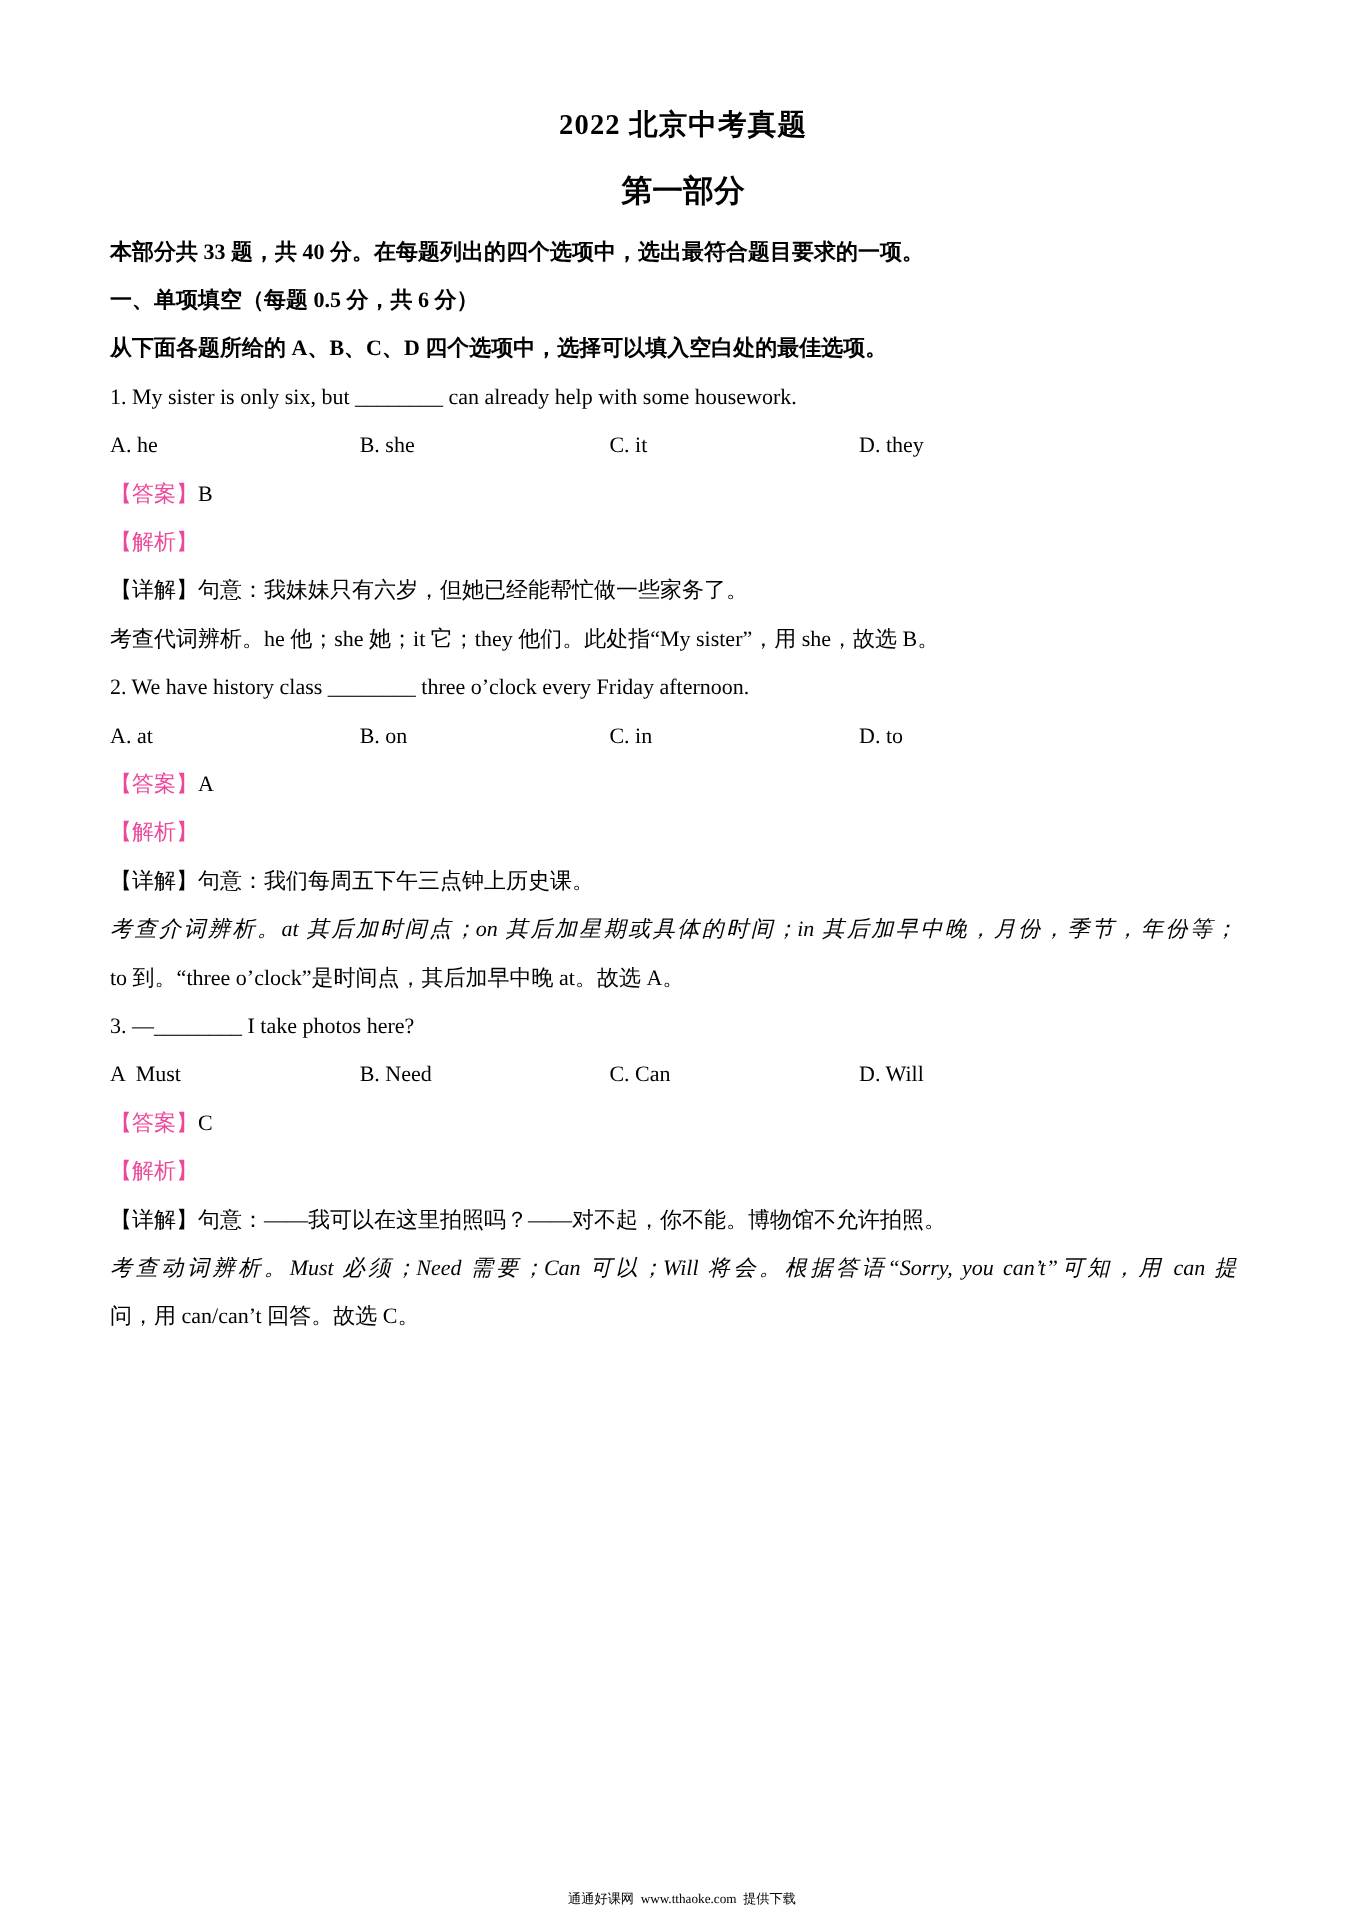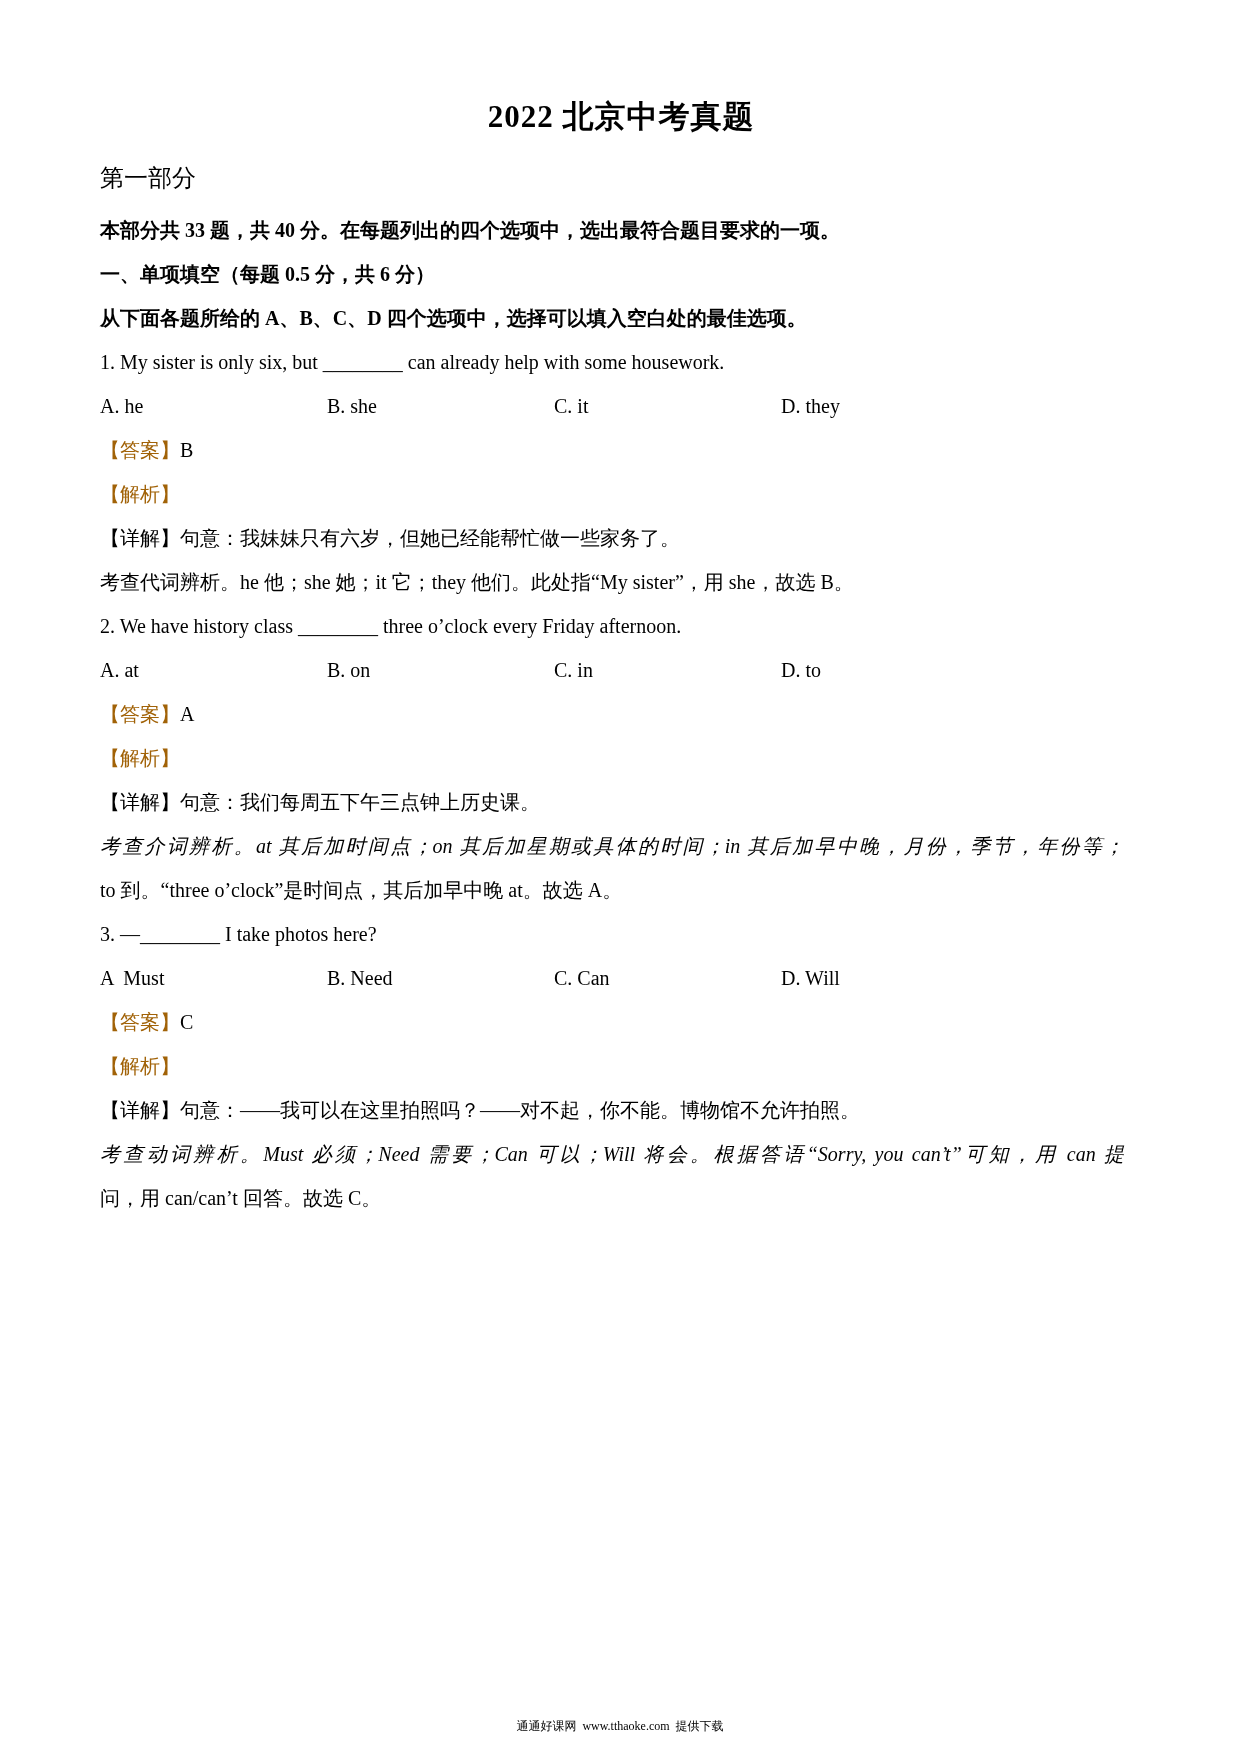--- a/index.html
+++ b/index.html
@@ -15,34 +15,35 @@
     color: #000000;
   }
   .content {
     position: absolute;
     left: 100px;
     top: 96px;
     width: 1042px;
   }
   .doc-title {
     text-align: center;
-    font-size: 31px;
+    font-size: 26px;
     font-weight: bold;
     margin: 0 0 24px 0;
     letter-spacing: 1px;
   }
   .doc-subtitle {
     text-align: center;
     font-size: 31px;
     font-weight: bold;
     margin: 0 0 58px 0;
   }
   .part-heading {
-    font-size: 24px;
-    font-weight: normal;
+    text-align: center;
+    font-size: 28px;
+    font-weight: bold;
     margin: 0 0 24px 0;
   }
   .line {
     font-size: 20px;
     line-height: 25px;
     margin: 0 18px 19px 0;
     white-space: pre-wrap;
   }
   .bold { font-weight: bold; }
   .fill {
@@ -51,21 +52,21 @@
     font-style: italic;
   }
   .options {
     display: grid;
     grid-template-columns: 227px 227px 227px 1fr;
     font-size: 20px;
     line-height: 25px;
     margin: 12px 0 19px 0;
     white-space: pre-wrap;
   }
-  .accent { color: #a16207; }
+  .accent { color: #ec4899; }
   .gap-before { margin-top: 15px; }
   .footer {
     position: absolute;
     left: 0;
     width: 1240px;
     top: 1718px;
     text-align: center;
     font-size: 12px;
     color: #000000;
     font-family: "Liberation Serif", "DejaVu Serif", serif;

